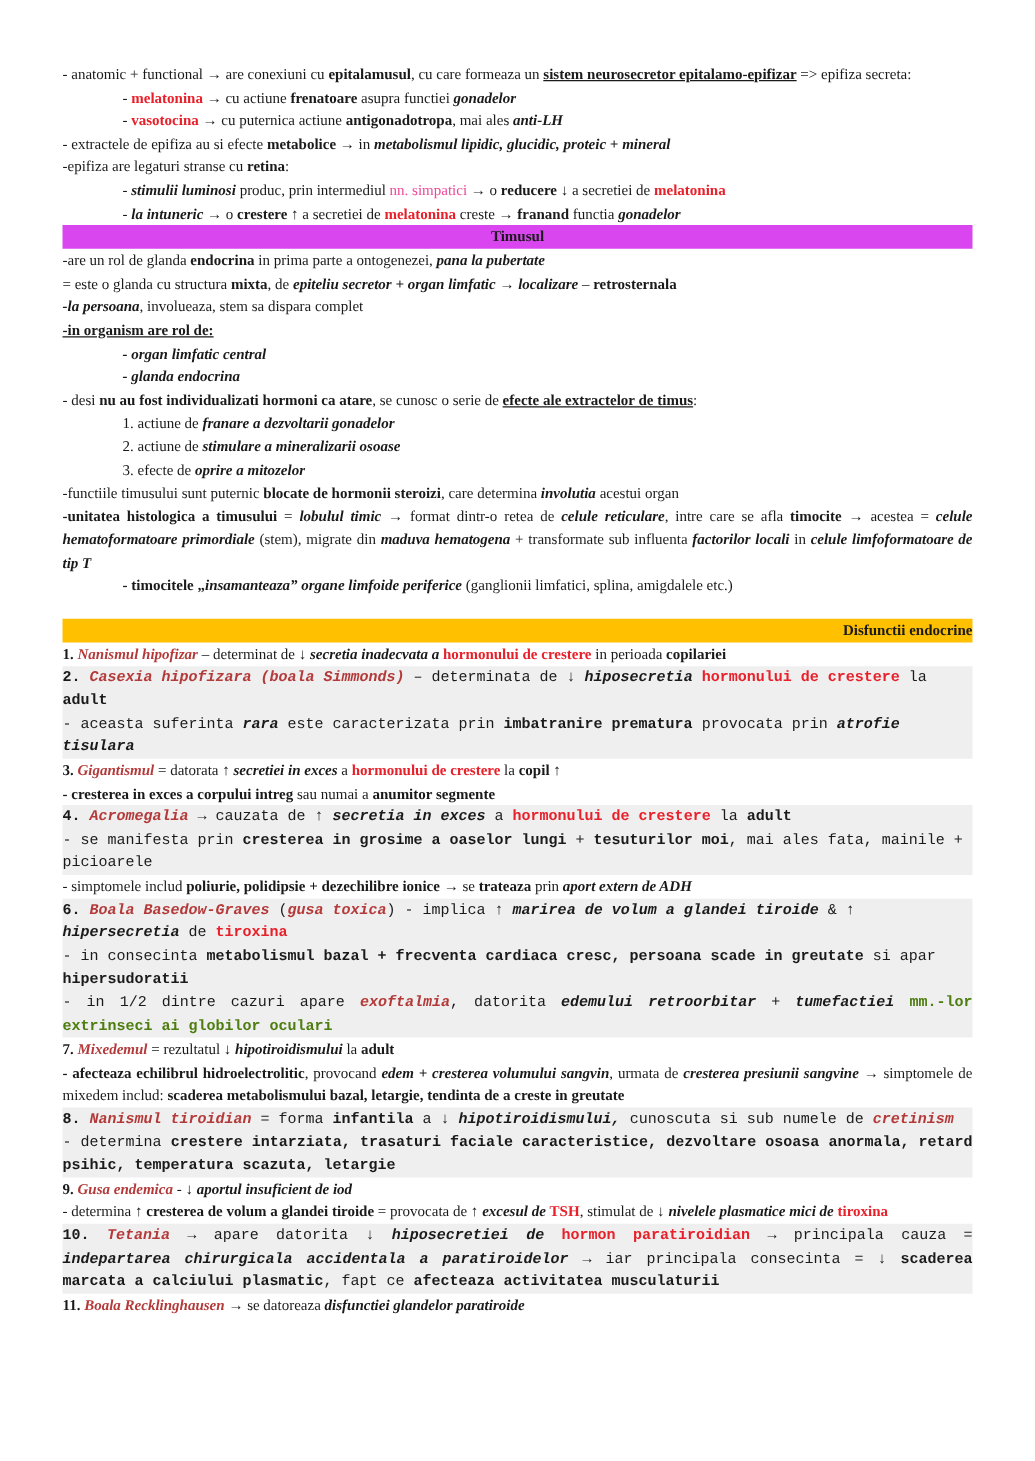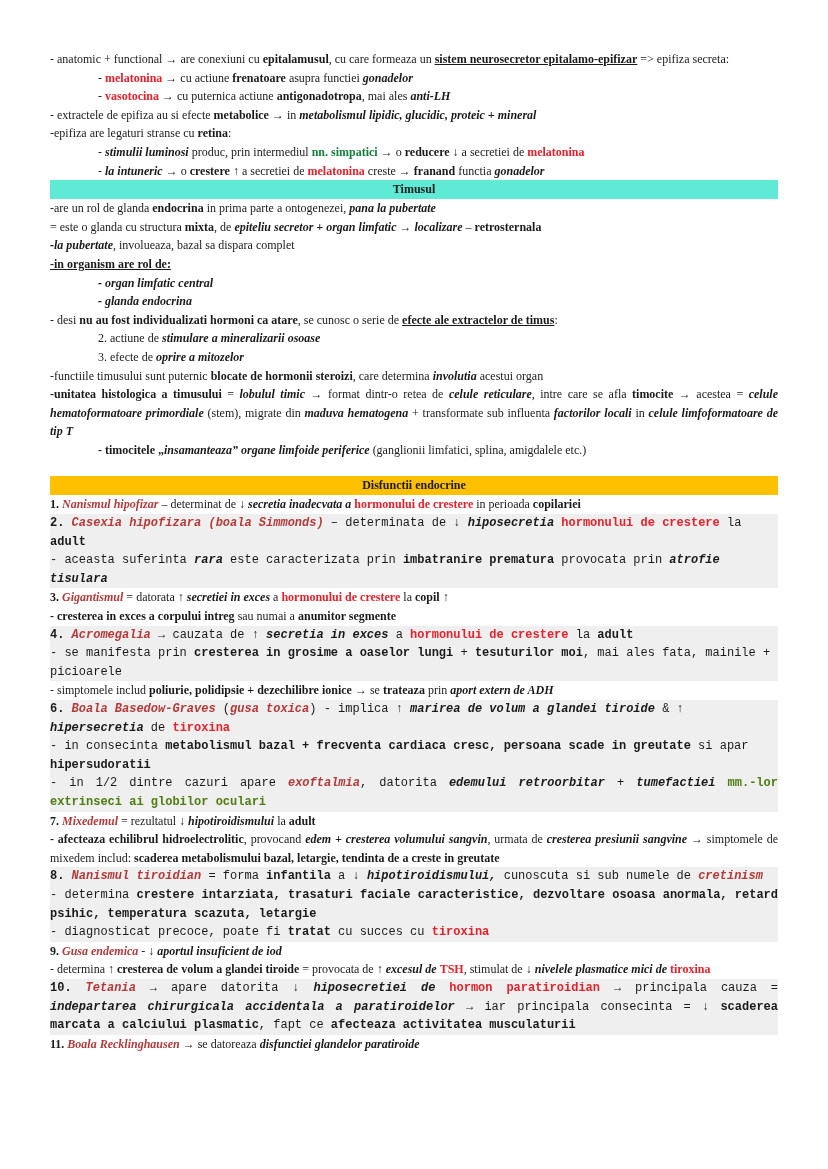--- a/index.html
+++ b/index.html
@@ -10,29 +10,29 @@
     font-size: 12px; line-height: 18.6px; color: #1a1a1a;
   }
   .line { min-height: 18.6px; }
   .just { text-align: justify; text-align-last: left; }
   .ind1 { padding-left: 48px; }
   .ind-num { padding-left: 48px; }
   .b { font-weight: bold; }
   .bi { font-weight: bold; font-style: italic; }
   .u { text-decoration: underline; }
   .red { color: #e8202a; font-weight: bold; }
-  .green { color: #15803d; font-weight: bold; }
+  .green { color: #ec4899; font-weight: normal; }
   .dred { color: #b43a3a; font-weight: bold; font-style: italic; }
   .blue { color: #4d7c0f; font-weight: bold; }
   .hdr-pink {
-    background: #5eead4; text-align: center; font-weight: bold;
+    background: #d946ef; text-align: center; font-weight: bold;
     height: 19px; line-height: 19px; margin: 0;
   }
   .hdr-yellow {
-    background: #ffc000; text-align: center; font-weight: bold;
+    background: #ffc000; text-align: right; font-weight: bold;
     height: 19px; line-height: 19px;
   }
   .gap { height: 17px; }
   .grey { background: #efefef; font-family: Liberation Mono, monospace; }
   .block { }
 </style>
 </head>
 <body>
 
 <div class="page">
@@ -41,25 +41,26 @@
   <div class="line ind1"><span>- </span><span class="red">melatonina</span><span> → cu actiune </span><span class="b">frenatoare</span><span> asupra functiei </span><span class="bi">gonadelor</span></div>
   <div class="line ind1"><span>- </span><span class="red">vasotocina</span><span> → cu puternica actiune </span><span class="b">antigonadotropa</span><span>, mai ales </span><span class="bi">anti-LH</span></div>
   <div class="line"><span>- extractele de epifiza au si efecte </span><span class="b">metabolice</span><span> → in </span><span class="bi">metabolismul lipidic, glucidic, proteic + mineral</span></div>
   <div class="line"><span>-epifiza are legaturi stranse cu </span><span class="b">retina</span><span>:</span></div>
   <div class="line ind1"><span>- </span><span class="bi">stimulii luminosi</span><span> produc, prin intermediul </span><span class="green">nn. simpatici</span><span> → o </span><span class="b">reducere</span><span> ↓ a secretiei de </span><span class="red">melatonina</span></div>
   <div class="line ind1"><span>- </span><span class="bi">la intuneric</span><span> → o </span><span class="b">crestere</span><span> ↑ a secretiei de </span><span class="red">melatonina</span><span> creste → </span><span class="b">franand</span><span> functia </span><span class="bi">gonadelor</span></div>
 
   <div class="hdr-pink">Timusul</div>
   <div class="line"><span>-are un rol de glanda </span><span class="b">endocrina</span><span> in prima parte a ontogenezei, </span><span class="bi">pana la pubertate</span></div>
   <div class="line"><span>= este o glanda cu structura </span><span class="b">mixta</span><span>, de </span><span class="bi">epiteliu secretor + organ limfatic → localizare</span><span> – </span><span class="b">retrosternala</span></div>
-  <div class="line"><span class="bi">-la pubertate</span><span>, involueaza, bazal sa dispara complet</span></div>
+  <div class="line"><span class="bi">-la persoana</span><span>, involueaza, stem sa dispara complet</span></div>
   <div class="line b u">-in organism are rol de:</div>
   <div class="line ind1 bi">- organ limfatic central</div>
   <div class="line ind1 bi">- glanda endocrina</div>
   <div class="line"><span>- desi </span><span class="b">nu au fost individualizati hormoni ca atare</span><span>, se cunosc o serie de </span><span class="b u">efecte ale extractelor de timus</span><span>:</span></div>
+  <div class="line ind-num"><span>1. actiune de </span><span class="bi">franare a dezvoltarii gonadelor</span></div>
   <div class="line ind-num"><span>2. actiune de </span><span class="bi">stimulare a mineralizarii osoase</span></div>
   <div class="line ind-num"><span>3. efecte de </span><span class="bi">oprire a mitozelor</span></div>
   <div class="line"><span>-functiile timusului sunt puternic </span><span class="b">blocate de hormonii steroizi</span><span>, care determina </span><span class="bi">involutia</span><span> acestui organ</span></div>
   <div class="line just"><span class="b">-unitatea histologica a timusului</span><span> = </span><span class="bi">lobulul timic</span><span> → format dintr-o retea de </span><span class="bi">celule reticulare</span><span>, intre care se afla </span><span class="b">timocite</span><span> → acestea = </span><span class="bi">celule hematoformatoare primordiale</span><span> (stem), migrate din </span><span class="bi">maduva hematogena</span><span> + transformate sub influenta </span><span class="bi">factorilor locali</span><span> in </span><span class="bi">celule limfoformatoare de tip T</span></div>
   <div class="line ind1"><span class="b">- timocitele „</span><span class="bi">insamanteaza” organe limfoide periferice</span><span> (ganglionii limfatici, splina, amigdalele etc.)</span></div>
 
   <div class="gap"></div>
 
   <div class="hdr-yellow">Disfunctii endocrine</div>
 
@@ -93,21 +94,20 @@
   </div>
 
   <div class="block">
     <div class="line"><span class="b">7. </span><span class="dred">Mixedemul</span><span> = rezultatul ↓ </span><span class="bi">hipotiroidismului</span><span> la </span><span class="b">adult</span></div>
     <div class="line just"><span class="b">- afecteaza echilibrul hidroelectrolitic</span><span>, provocand </span><span class="bi">edem + cresterea volumului sangvin</span><span>, urmata de </span><span class="bi">cresterea presiunii sangvine</span><span> → simptomele de mixedem includ: </span><span class="b">scaderea metabolismului bazal, letargie, tendinta de a creste in greutate</span></div>
   </div>
 
   <div class="block grey">
     <div class="line"><span class="b">8. </span><span class="dred">Nanismul tiroidian</span><span> = forma </span><span class="b">infantila</span><span> a ↓ </span><span class="bi">hipotiroidismului,</span><span> cunoscuta si sub numele de </span><span class="dred">cretinism</span></div>
     <div class="line just"><span>- determina </span><span class="b">crestere intarziata, trasaturi faciale caracteristice, dezvoltare osoasa anormala, retard psihic, temperatura scazuta, letargie</span></div>
-    <div class="line"><span>- diagnosticat precoce, poate fi </span><span class="b">tratat</span><span> cu succes cu </span><span class="red">tiroxina</span></div>
   </div>
 
   <div class="block">
     <div class="line"><span class="b">9. </span><span class="dred">Gusa endemica</span><span> - ↓ </span><span class="bi">aportul insuficient de iod</span></div>
     <div class="line just"><span>- determina ↑ </span><span class="b">cresterea de volum a glandei tiroide</span><span> = provocata de ↑ </span><span class="bi">excesul de</span><span> </span><span class="red">TSH</span><span>, stimulat de ↓ </span><span class="bi">nivelele plasmatice mici de</span><span> </span><span class="red">tiroxina</span></div>
   </div>
 
   <div class="block grey">
     <div class="line just"><span class="b">10. </span><span class="dred">Tetania</span><span> → apare datorita ↓ </span><span class="bi">hiposecretiei de</span><span> </span><span class="red">hormon paratiroidian</span><span> → principala cauza = </span><span class="bi">indepartarea chirurgicala accidentala a paratiroidelor</span><span> → iar principala consecinta = ↓ </span><span class="b">scaderea marcata a calciului plasmatic</span><span>, fapt ce </span><span class="b">afecteaza activitatea musculaturii</span></div>
   </div>

